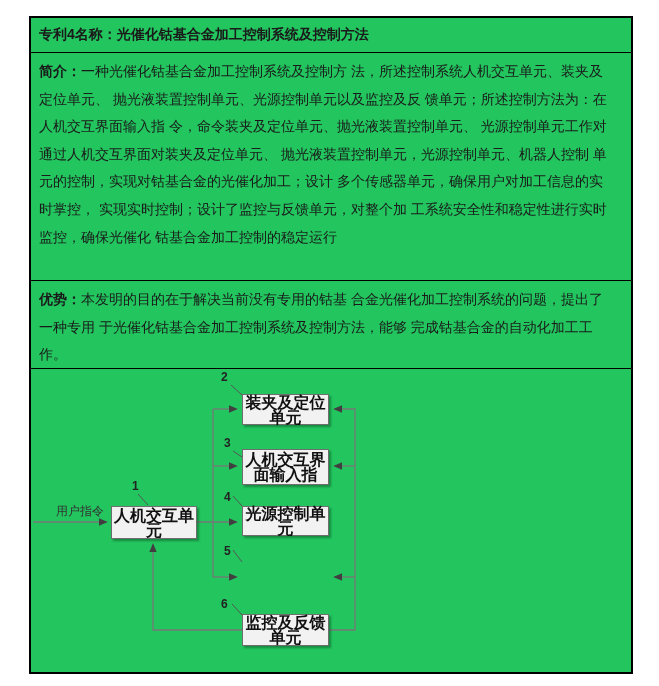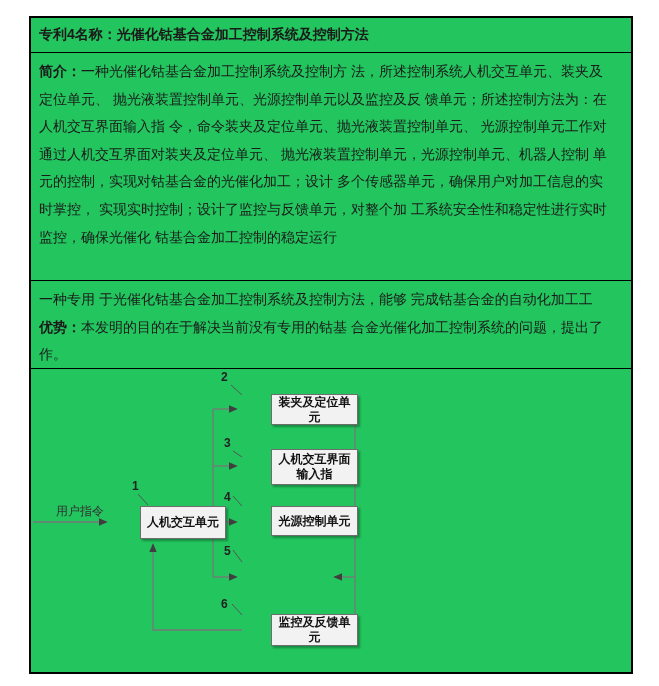--- a/index.html
+++ b/index.html
@@ -26,22 +26,22 @@
   }
   .sec-label{font-weight:bold;}
   .row-diagram{height:304px;position:relative;}
   .figure{position:absolute;left:0;top:0;width:600px;height:303px;}
   .figure svg{position:absolute;left:0;top:0;}
   .node-box{
     position:absolute;box-sizing:border-box;
     background:#f2f2f2;border:1px solid #6e6e6e;
     box-shadow:1.5px 1.5px 2px rgba(0,0,0,0.3);
     display:flex;align-items:center;justify-content:center;
-    text-align:center;font-weight:bold;font-size:12px;line-height:15px;
-    color:#111;word-break:break-all;padding:0 1px;margin-left:29px;
+    text-align:center;font-weight:bold;font-size:16px;line-height:15px;
+    color:#111;word-break:break-all;padding:0 1px;
   }
   .node-num{
     position:absolute;font-size:12px;font-weight:bold;color:#222;
     line-height:12px;
   }
   .input-label{
     position:absolute;left:25px;top:135px;font-size:12px;font-weight:normal;
     color:#333;line-height:14px;white-space:nowrap;
   }
 </style>
@@ -59,22 +59,22 @@
     <div class="text-line"><span class="sec-label">简介：</span><span>一种光催化钴基合金加工控制系统及控制方 法，所述控制系统人机交互单元、装夹及</span></div>
     <div class="text-line">定位单元、 抛光液装置控制单元、光源控制单元以及监控及反 馈单元；所述控制方法为：在</div>
     <div class="text-line">人机交互界面输入指 令，命令装夹及定位单元、抛光液装置控制单元、 光源控制单元工作对</div>
     <div class="text-line">通过人机交互界面对装夹及定位单元、 抛光液装置控制单元，光源控制单元、机器人控制 单</div>
     <div class="text-line">元的控制，实现对钴基合金的光催化加工；设计 多个传感器单元，确保用户对加工信息的实</div>
     <div class="text-line">时掌控， 实现实时控制；设计了监控与反馈单元，对整个加 工系统安全性和稳定性进行实时</div>
     <div class="text-line">监控，确保光催化 钴基合金加工控制的稳定运行</div>
   </div>
 
   <div class="row row-adv">
+    <div class="text-line"><span class="sec-label">优势：</span><span>本发明的目的在于解决当前没有专用的钴基 合金光催化加工控制系统的问题，提出了</span></div>
     <div class="text-line">一种专用 于光催化钴基合金加工控制系统及控制方法，能够 完成钴基合金的自动化加工工</div>
-    <div class="text-line"><span class="sec-label">优势：</span><span>本发明的目的在于解决当前没有专用的钴基 合金光催化加工控制系统的问题，提出了</span></div>
     <div class="text-line">作。</div>
   </div>
 
   <div class="row row-diagram">
     <div class="figure">
 
       <svg width="600" height="303" viewBox="0 0 600 303">
         <defs>
           <marker id="arr" markerWidth="8" markerHeight="8" refX="6.5" refY="3" orient="auto">
             <path d="M0,0 L7,3 L0,6 Z" fill="#3f3f3f"></path>

